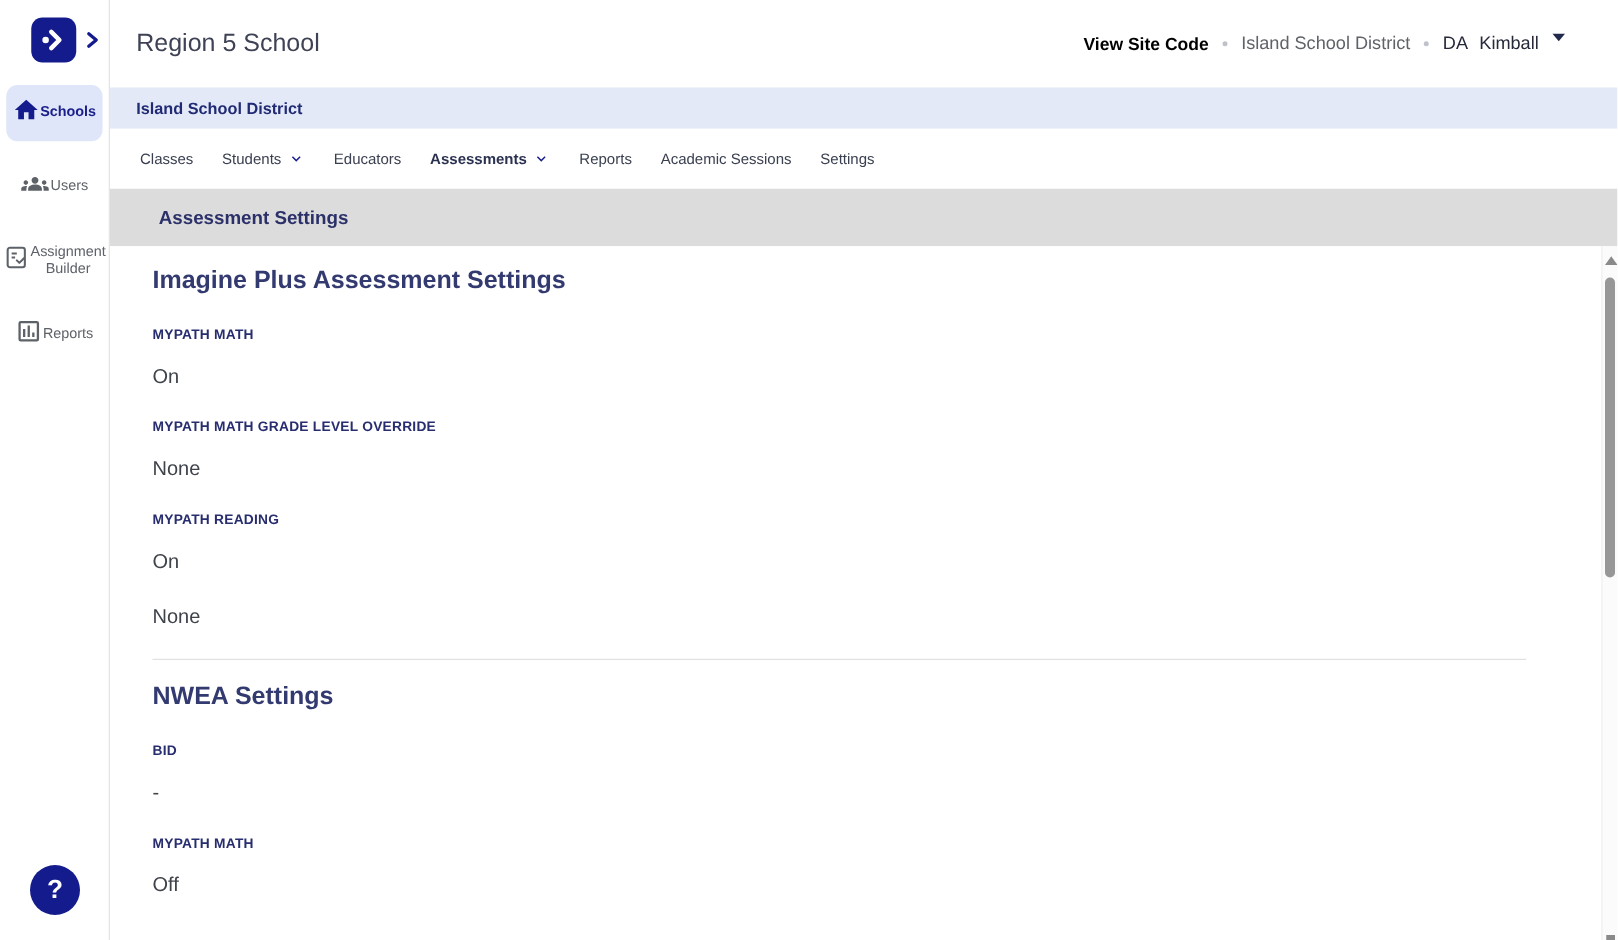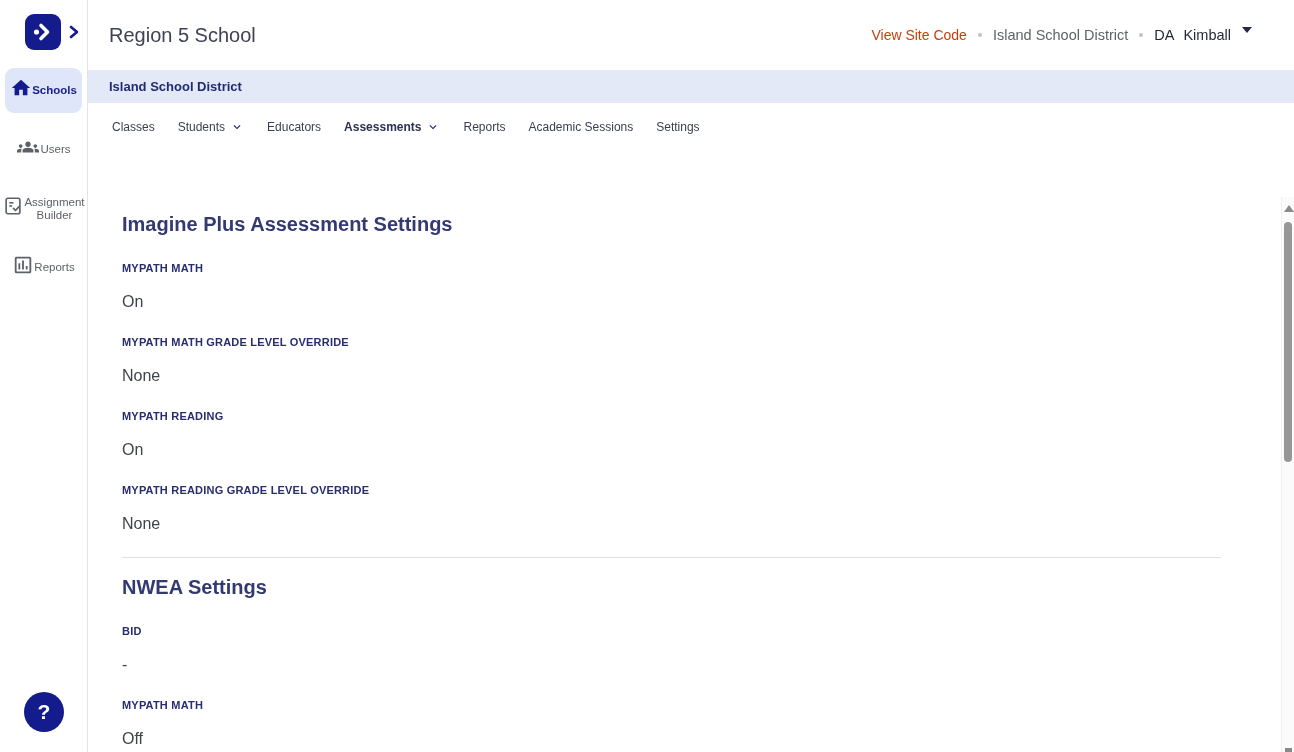--- a/index.html
+++ b/index.html
@@ -20,21 +20,21 @@
   .nav-item.active .nav-icon { color:#141b8c; }
   .nav-item.active .nav-label { color:#1a1f8c; font-weight:bold; }
   .help-btn { position:absolute; left:24px; bottom:20px; width:40px; height:40px; border:none; border-radius:50%;
               background:#141b8c; color:#fff; font-size:21px; font-weight:bold; display:flex; align-items:center; justify-content:center; cursor:pointer;
               font-family:"Liberation Sans","DejaVu Sans",sans-serif; }
 
   
   .header { position:absolute; left:88px; top:0; right:0; height:70px; background:#fff; display:flex; align-items:center; }
   .page-title { font-size:20px; color:#3e4254; padding-left:21px; }
   .header-right { margin-left:auto; display:flex; align-items:center; gap:11px; padding-right:42px; }
-  .view-site-code { font-size:14px; font-weight:normal; color:#c2410c; text-decoration:none; cursor:pointer; }
+  .view-site-code { font-size:14px; font-weight:bold; color:#000000; text-decoration:none; cursor:pointer; }
   .dot-sep { width:4px; height:4px; border-radius:50%; background:#bfc2c9; }
   .hdr-district { font-size:14.5px; color:#5f6368; }
   .user-menu { display:flex; align-items:flex-start; gap:9px; cursor:pointer; }
   .user-role, .user-name { font-size:14.5px; color:#26293a; }
   .caret-down { width:0; height:0; border-left:5px solid transparent; border-right:5px solid transparent; border-top:6px solid #23294b; margin-left:2px; }
 
   
   .banner { position:absolute; left:88px; top:70px; right:0; height:33px; background:#e4e9f7; display:flex; align-items:center; }
   .banner-label { font-size:13px; font-weight:bold; color:#202b74; padding-left:21px; }
 
@@ -173,38 +173,40 @@
       <span>Reports</span>
     </div>
     <div class="tab">
       <span>Academic Sessions</span>
     </div>
     <div class="tab">
       <span>Settings</span>
     </div>
   </div>
 
+  <div class="section-bar">
+    <span class="section-bar-title">Assessment Settings</span>
+  </div>
 
   <main class="content">
     <h2>Imagine Plus Assessment Settings</h2>
 
     <div class="field">
       <div class="field-label">MYPATH MATH</div>
       <div class="field-value">On</div>
     </div>
     <div class="field">
       <div class="field-label">MYPATH MATH GRADE LEVEL OVERRIDE</div>
       <div class="field-value">None</div>
     </div>
     <div class="field">
       <div class="field-label">MYPATH READING</div>
       <div class="field-value">On</div>
     </div>
     <div class="field">
-      <div class="field-label">MYPATH READING GRADE LEVEL OVERRIDE</div>
       <div class="field-value">None</div>
     </div>
 
     <hr class="divider">
 
     <h2>NWEA Settings</h2>
 
     <div class="field">
       <div class="field-label">BID</div>
       <div class="field-value">-</div>

